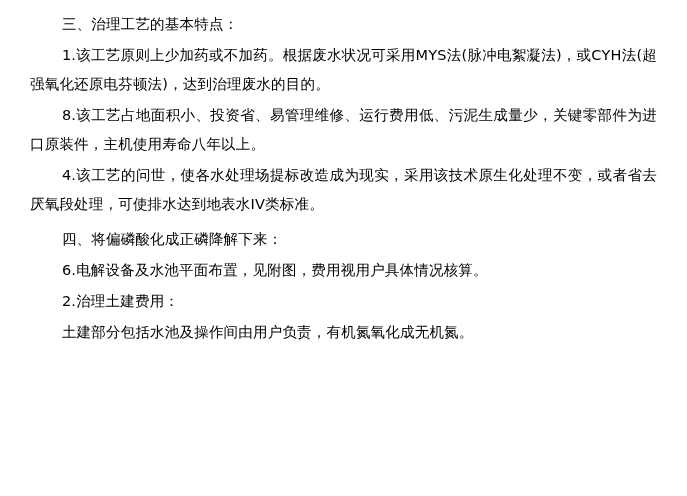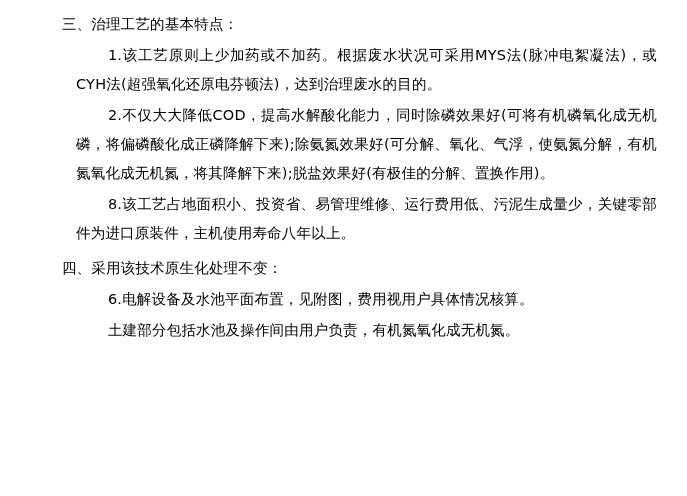--- a/index.html
+++ b/index.html
@@ -24,43 +24,43 @@
   .para {
     font-size: 14.5px;
     line-height: 29px;
     text-align: justify;
     text-justify: inter-ideograph;
     margin: 0 0 1px 0;
     letter-spacing: 0.2px;
   }
   .indent {
     text-indent: 2.2em;
-    margin-left: 46px;
   }
   .heading {
     text-indent: 2.2em;
   }
   .gap-sm { margin-top: 2px; }
   .gap-md { margin-top: 6px; }
 </style>
 </head>
 <body>
 
 <div class="page">
 
   <p class="para heading">三、治理工艺的基本特点：</p>
 
   <p class="para indent gap-sm">1.该工艺原则上少加药或不加药。根据废水状况可采用MYS法(脉冲电絮凝法)，或CYH法(超强氧化还原电芬顿法)，达到治理废水的目的。</p>
 
-  <p class="para indent gap-sm">2.不仅大大降低COD，提高水解酸化能力，同时除磷效果好(可将有机磷氧化成无机磷，将偏磷酸化成正磷降解下来);除氨氮效果好(可分解、氧化、气浮，使氨氮分解，有机氮氧化成无机氮，将其降解下来);脱盐效果好(有极佳的分解、置换作用)。</p>
 
   <p class="para indent gap-sm">8.该工艺占地面积小、投资省、易管理维修、运行费用低、污泥生成量少，关键零部件为进口原装件，主机使用寿命八年以上。</p>
 
+  <p class="para indent gap-sm">4.该工艺的问世，使各水处理场提标改造成为现实，采用该技术原生化处理不变，或者省去厌氧段处理，可使排水达到地表水IV类标准。</p>
 
-  <p class="para heading gap-md">四、采用该技术原生化处理不变：</p>
+  <p class="para heading gap-md">四、将偏磷酸化成正磷降解下来：</p>
 
   <p class="para indent gap-sm">6.电解设备及水池平面布置，见附图，费用视用户具体情况核算。</p>
 
+  <p class="para indent gap-sm">2.治理土建费用：</p>
 
   <p class="para indent gap-sm">土建部分包括水池及操作间由用户负责，有机氮氧化成无机氮。</p>
 
 
 </div>
 
 </body></html>

